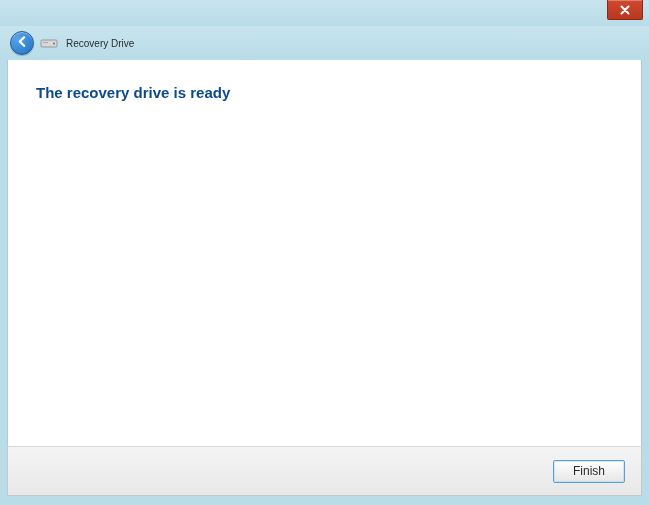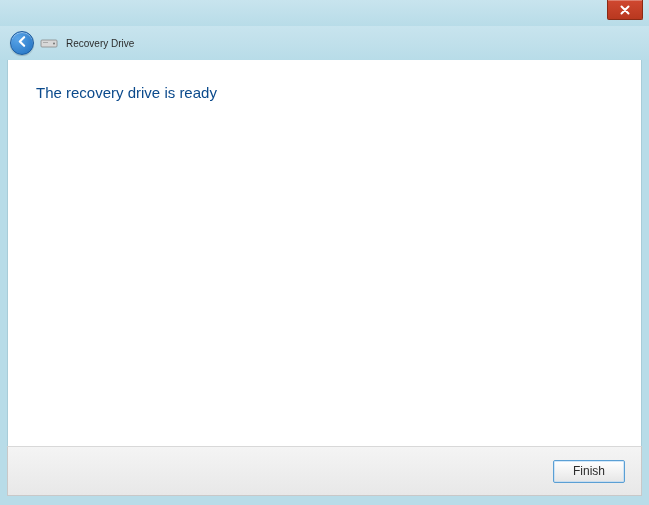--- a/index.html
+++ b/index.html
@@ -84,21 +84,21 @@
       background: #ffffff;
       margin: 0 7px;
       height: 386px;
       border-left: 1px solid #a8ccd8;
       border-right: 1px solid #a8ccd8;
       padding: 24px 28px;
     }
     .main-heading {
       font-size: 15px;
       color: #0b4a8c;
-      font-weight: 400;
+      font-weight: 700;
     }
     .footer-bar {
       background: linear-gradient(to bottom, #f4f4f4, #e8e8e8);
       margin: 0 7px;
       height: 50px;
       border: 1px solid #c8c8c8;
       border-top: 1px solid #d8d8d8;
       display: flex;
       align-items: center;
       justify-content: flex-end;

